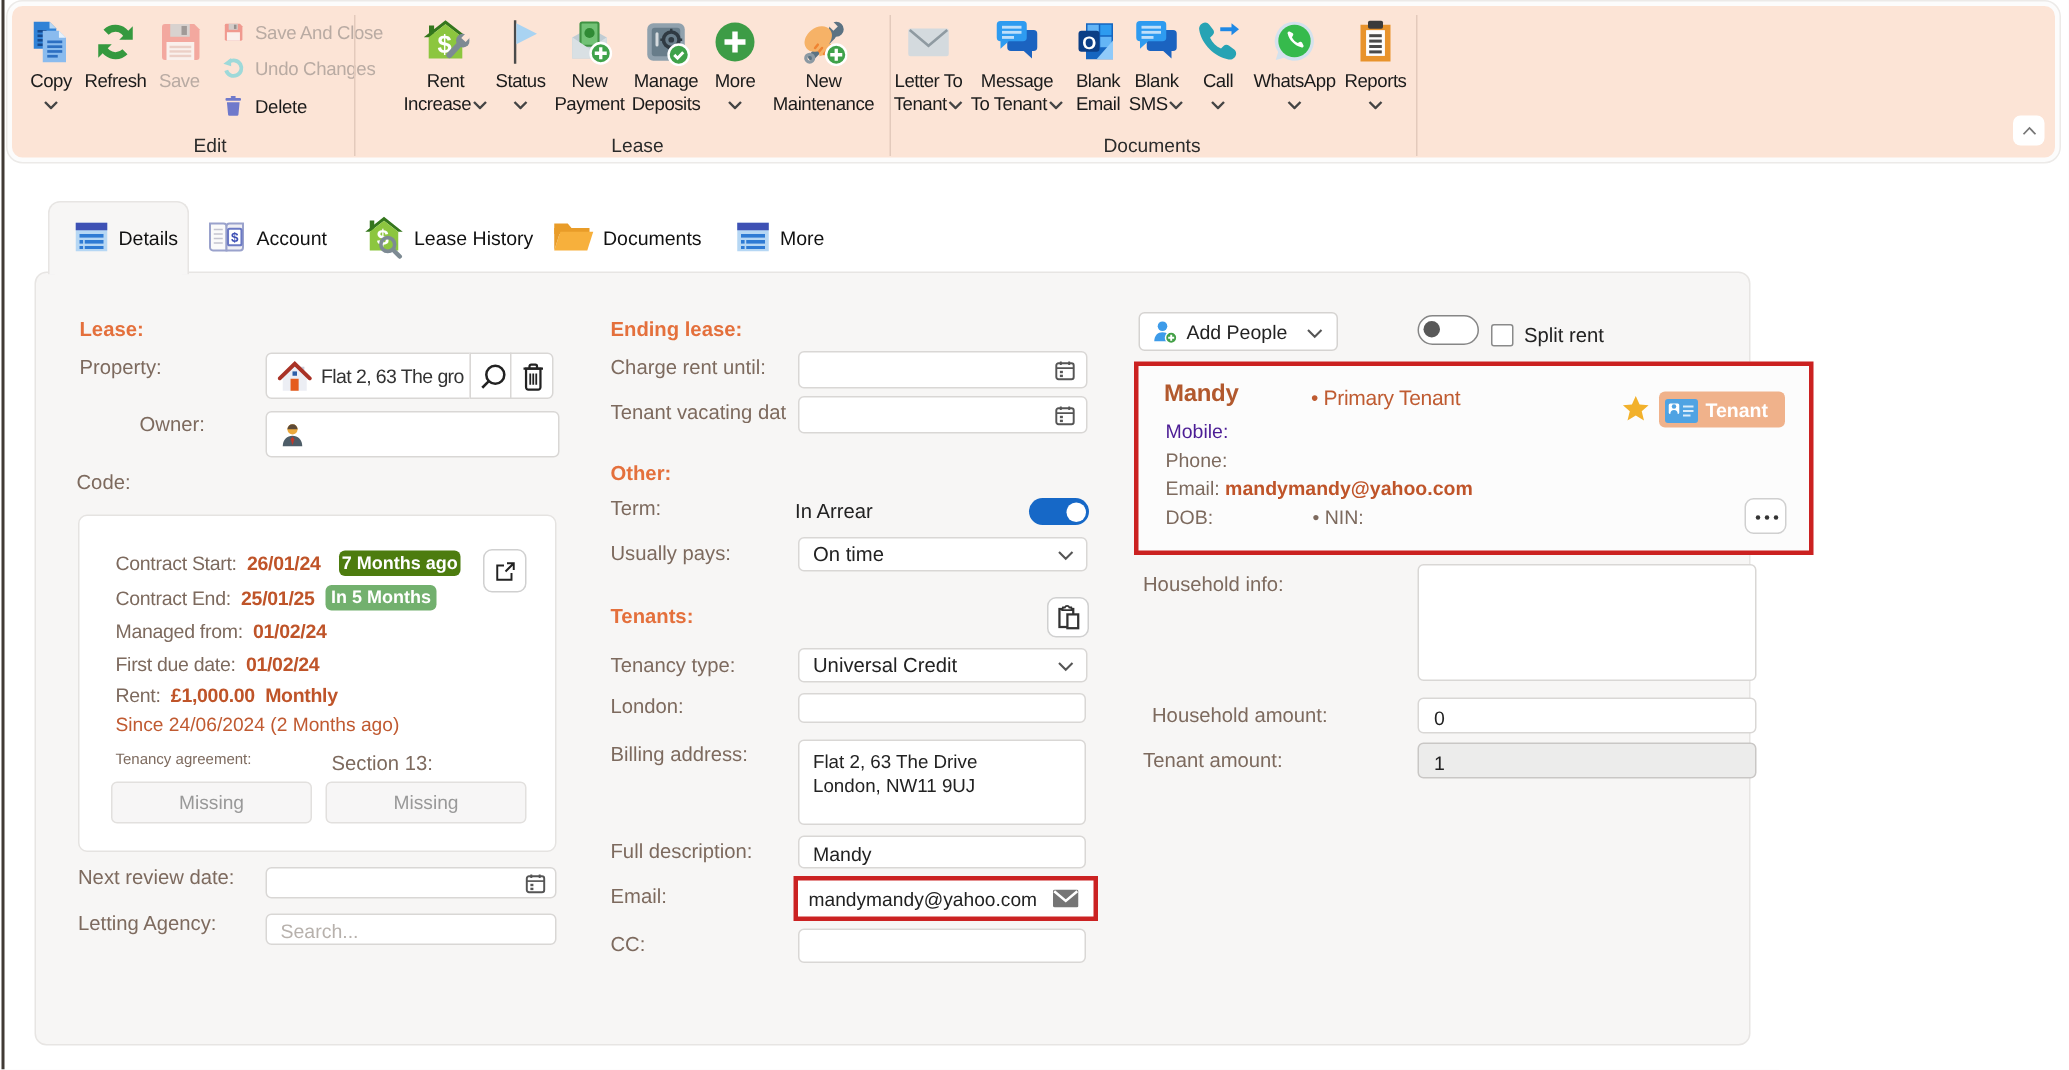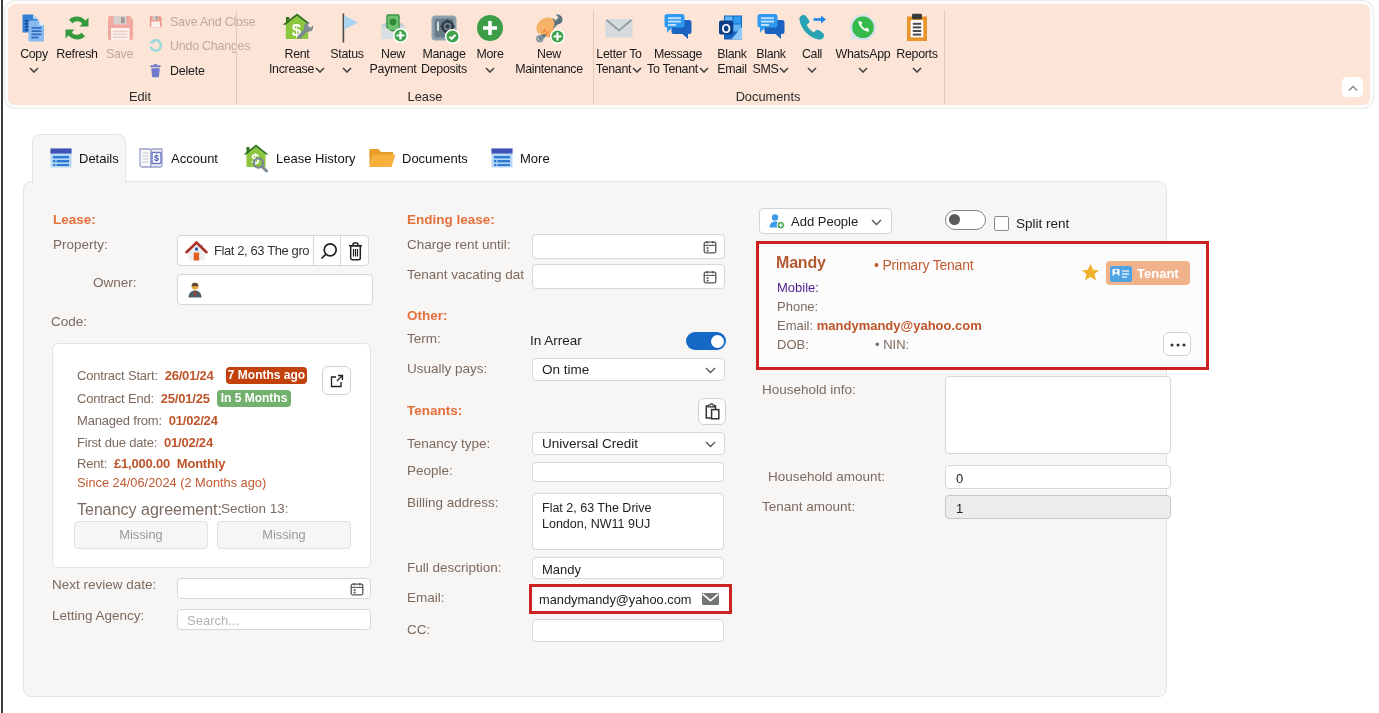--- a/index.html
+++ b/index.html
@@ -402,28 +402,28 @@
     <div class="lab" style="left:27px; top:132px;">Code:</div>
 
     <div style="position:absolute; left:28px; top:161px; width:319px; height:225px; background:#fff; border:1px solid #e5e3e1; border-radius:6px;">
       <div style="position:absolute; right:19px; top:22px; width:29px; height:29px; background:#fff; border:1px solid #d0d0d0; border-radius:6px;">
         <svg style="position:absolute; left:7px; top:7px;" width="14" height="14" viewBox="0 0 14 14">
             <path d="M6 3 H1.5 V12.5 H11 V8" fill="none" stroke="#222" stroke-width="1.3"></path>
             <path d="M8 1.5 h4.5 V6 M12.2 1.8 L7 7" fill="none" stroke="#222" stroke-width="1.3"></path>
           </svg>
       </div>
       <div style="position:absolute; left:24px; top:24px; font-size:13px; letter-spacing:-0.2px; color:#7d6a5e;">Contract Start:&nbsp; <span class="val">26/01/24</span></div>
-      <div style="position:absolute; left:173px; top:23px; width:81px; height:17px; background:#c2410c; border-radius:4px; color:#fff; font-size:12px; font-weight:bold; text-align:center; line-height:17px;">7 Months ago</div>
+      <div style="position:absolute; left:173px; top:23px; width:81px; height:17px; background:#4d7c0f; border-radius:4px; color:#fff; font-size:12px; font-weight:bold; text-align:center; line-height:17px;">7 Months ago</div>
       <div style="position:absolute; left:24px; top:47px; font-size:13px; letter-spacing:-0.2px; color:#7d6a5e;">Contract End:&nbsp; <span class="val">25/01/25</span></div>
       <div style="position:absolute; left:164px; top:46px; width:74px; height:17px; background:#72b06e; border-radius:4px; color:#fff; font-size:12px; font-weight:bold; text-align:center; line-height:17px;">In 5 Months</div>
       <div style="position:absolute; left:24px; top:69px; font-size:13px; letter-spacing:-0.2px; color:#7d6a5e;">Managed from:&nbsp; <span class="val">01/02/24</span></div>
       <div style="position:absolute; left:24px; top:91px; font-size:13px; letter-spacing:-0.2px; color:#7d6a5e;">First due date:&nbsp; <span class="val">01/02/24</span></div>
       <div style="position:absolute; left:24px; top:112px; font-size:13px; letter-spacing:-0.2px; color:#7d6a5e;">Rent:&nbsp; <span class="val">£1,000.00&nbsp; Monthly</span></div>
       <div style="position:absolute; left:24px; top:131px; font-size:12.8px; color:#c05a31;">Since 24/06/2024 (2 Months ago)</div>
-      <div style="position:absolute; left:24px; top:157px; font-size:16px; color:#7d6a5e;">Tenancy agreement:</div>
+      <div style="position:absolute; left:24px; top:157px; font-size:10px; color:#7d6a5e;">Tenancy agreement:</div>
       <div style="position:absolute; left:168px; top:157px; font-size:13.5px; color:#7d6a5e;">Section 13:</div>
       <div style="position:absolute; left:21px; top:177px; width:134px; height:28px; background:#f7f6f6; border:1px solid #e2e0de; border-radius:4px; color:#999; font-size:12.8px; text-align:center; line-height:26px;">Missing</div>
       <div style="position:absolute; left:164px; top:177px; width:134px; height:28px; background:#f7f6f6; border:1px solid #e2e0de; border-radius:4px; color:#999; font-size:12.8px; text-align:center; line-height:26px;">Missing</div>
     </div>
     <div class="lab" style="left:28px; top:395px;">Next review date:</div>
     <div class="inp" style="left:153px; top:396px; width:194px; height:21px;">
       <svg style="position:absolute; right:6px; top:3px;" width="14" height="14" viewBox="0 0 14 14">
           <rect x="1.2" y="2.2" width="11.6" height="10.6" rx="1.5" fill="none" stroke="#555" stroke-width="1.3"></rect>
           <path d="M1.2 5.4 h11.6" stroke="#555" stroke-width="1.1"></path>
           <path d="M4.2 1 v2.4 M9.8 1 v2.4" stroke="#555" stroke-width="1.3"></path>
@@ -478,21 +478,21 @@
         <rect x="6.6" y="6.6" width="7.2" height="9.2" fill="#fff" stroke="#333" stroke-width="1.5"></rect>
       </svg>
     </div>
     <div class="lab" style="left:383px; top:254px;">Tenancy type:</div>
     <div class="inp" style="left:508px; top:250px; width:193px; height:23px;">
       <span style="position:absolute; left:9px; top:3px; color:#222; font-size:13.5px;">Universal Credit</span>
       <svg style="position:absolute; right:8px; top:8px;" width="11" height="7" viewBox="0 0 11 7">
           <path d="M1 1l4.5 4.5L10 1" stroke="#555" stroke-width="1.4" fill="none"></path>
         </svg>
     </div>
-    <div class="lab" style="left:383px; top:281px;">People:</div>
+    <div class="lab" style="left:383px; top:281px;">London:</div>
     <div class="inp" style="left:508px; top:280px; width:192px; height:20px;"></div>
     <div class="lab" style="left:383px; top:313px;">Billing address:</div>
     <div class="inp" style="left:508px; top:311px; width:192px; height:57px;">
       <div style="position:absolute; left:9px; top:6px; color:#222; font-size:12.5px; line-height:16px;">Flat 2, 63 The Drive<br>London, NW11 9UJ</div>
     </div>
     <div class="lab" style="left:383px; top:378px;">Full description:</div>
     <div class="inp" style="left:508px; top:375px; width:192px; height:22px;">
       <span style="position:absolute; left:9px; top:4px; color:#222;">Mandy</span>
     </div>
     <div class="lab" style="left:383px; top:408px;">Email:</div>

